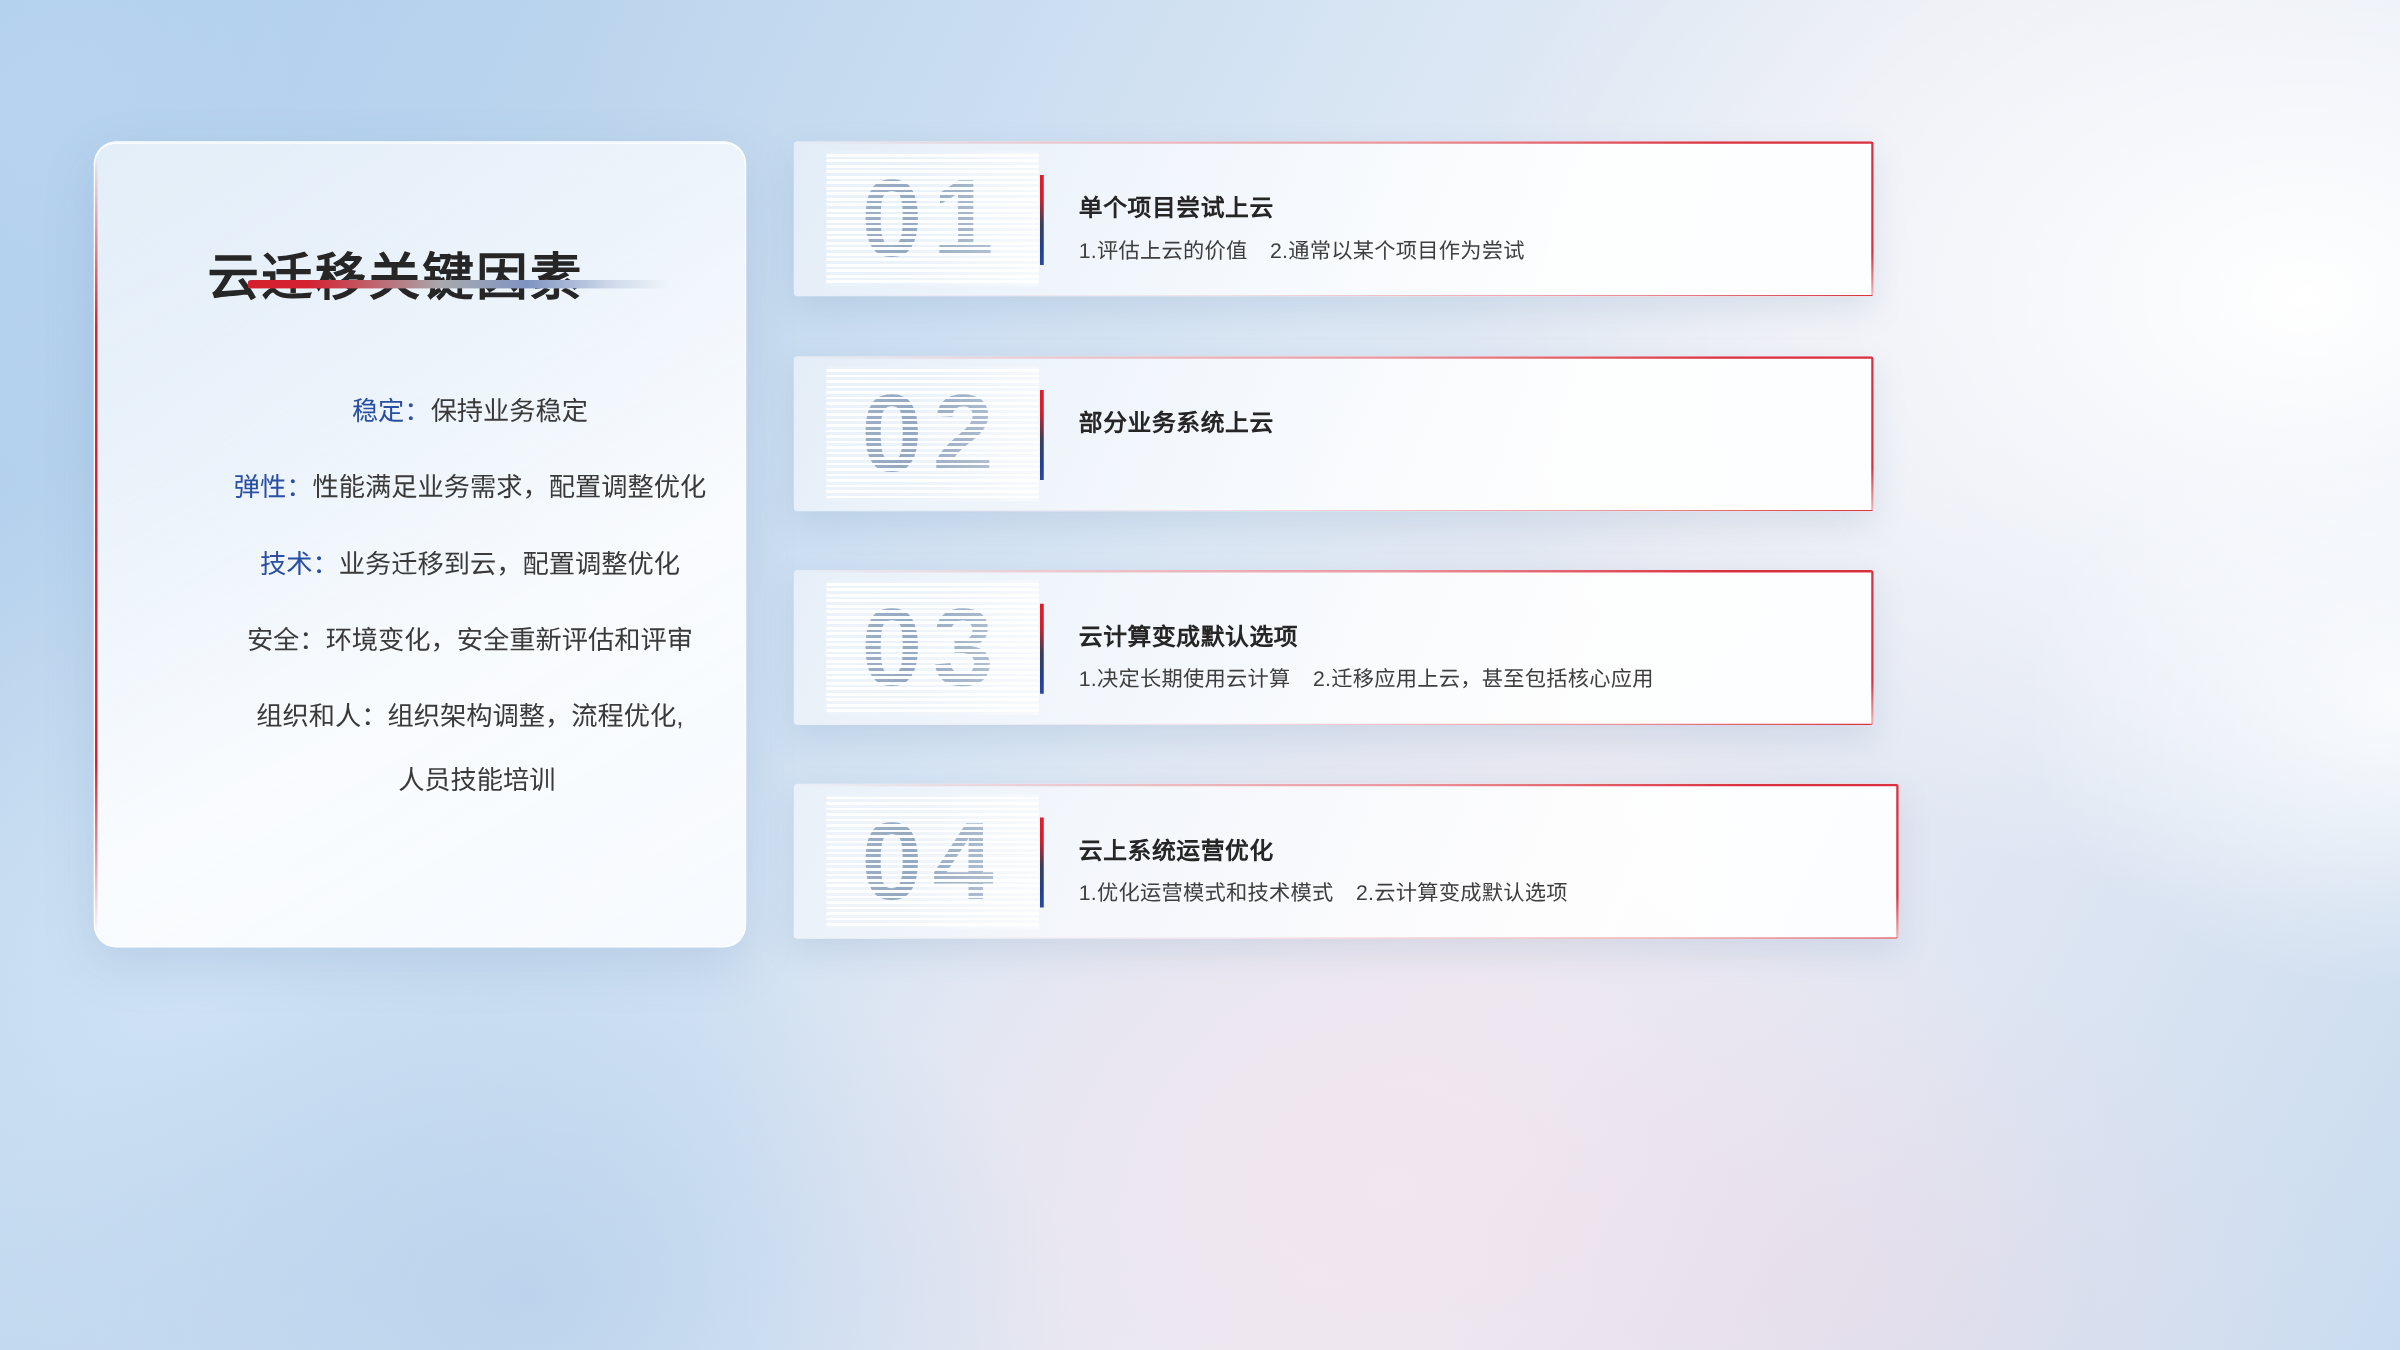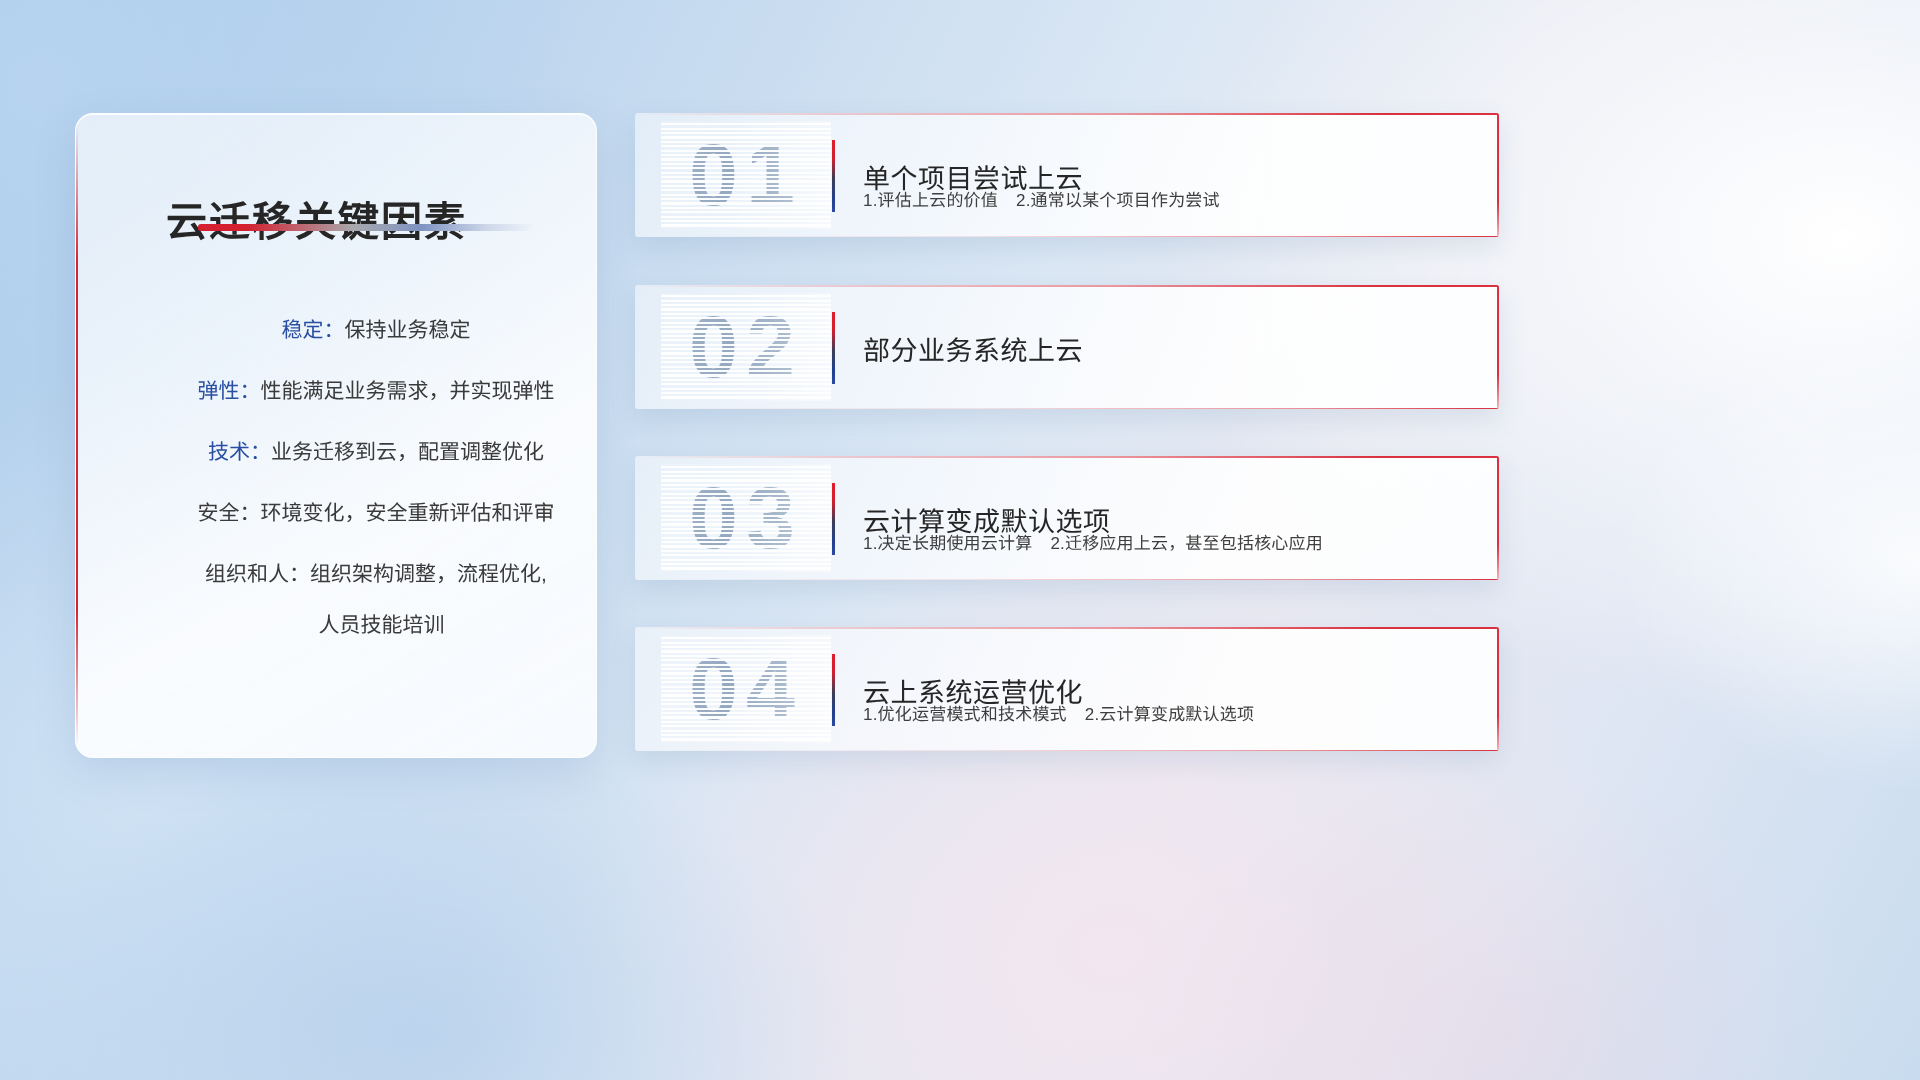--- a/index.html
+++ b/index.html
@@ -102,21 +102,21 @@
     background:linear-gradient(100deg, rgba(255,255,255,.18) 0%, rgba(255,255,255,.05) 40%, rgba(255,255,255,.45) 100%);
     pointer-events:none;
   }
 
   .divider{
     position:absolute;left:197px;top:27px;width:2.5px;height:72px;
     background:linear-gradient(180deg,#e01d2b 0%, #cf2030 26%, #3a3f56 54%, #23408e 82%, #2a49a0 100%);
   }
   .rtitle{
     position:absolute;left:228px;top:22px;
-    font-size:27px;font-weight:400;color:#262626;letter-spacing:.5px;white-space:nowrap;
+    font-size:19px;font-weight:700;color:#262626;letter-spacing:.5px;white-space:nowrap;
   }
   .rsub{
     position:absolute;left:228px;top:56px;
     font-size:17px;color:#3e3e3e;letter-spacing:.2px;white-space:nowrap;
   }
   .rsub .gap{display:inline-block;width:18px;}
 </style>
 </head>
 <body>
 
@@ -124,21 +124,21 @@
 
   <section class="left-card">
     <h1 class="left-title">云迁移关键因素</h1>
     <div class="title-rule"></div>
 
     <div class="bullets">
       <div class="bline">
         <span class="k">稳定：</span><span>保持业务稳定</span>
       </div>
       <div class="bline">
-        <span class="k">弹性：</span><span>性能满足业务需求，并实现弹性</span>
+        <span class="k">弹性：</span><span>性能满足业务需求，配置调整优化</span>
       </div>
       <div class="bline">
         <span class="k">技术：</span><span>业务迁移到云，配置调整优化</span>
       </div>
       <div class="bline">
         <span>安全：</span><span>环境变化，安全重新评估和评审</span>
       </div>
       <div class="bline">
         <span>组织和人：</span><span>组织架构调整，流程优化,</span>
       </div>
@@ -186,21 +186,21 @@
       <div class="num-mask"></div>
       <div class="num-fade"></div>
     </div>
     <span class="divider"></span>
     <h2 class="rtitle">云计算变成默认选项</h2>
     <p class="rsub">
       <span>1.决定长期使用云计算</span><span class="gap"></span><span>2.迁移应用上云，甚至包括核心应用</span>
     </p>
   </section>
 
-  <section class="rcard" style="top:627px;">
+  <section class="rcard" style="top:627px;padding-left:20px;">
     <span class="edge-top"></span>
     <span class="edge-right"></span>
     <span class="edge-bottom"></span>
     <div class="num-wrap">
       <div class="num-glyph">04</div>
       <div class="num-mask"></div>
       <div class="num-fade"></div>
     </div>
     <span class="divider"></span>
     <h2 class="rtitle">云上系统运营优化</h2>

